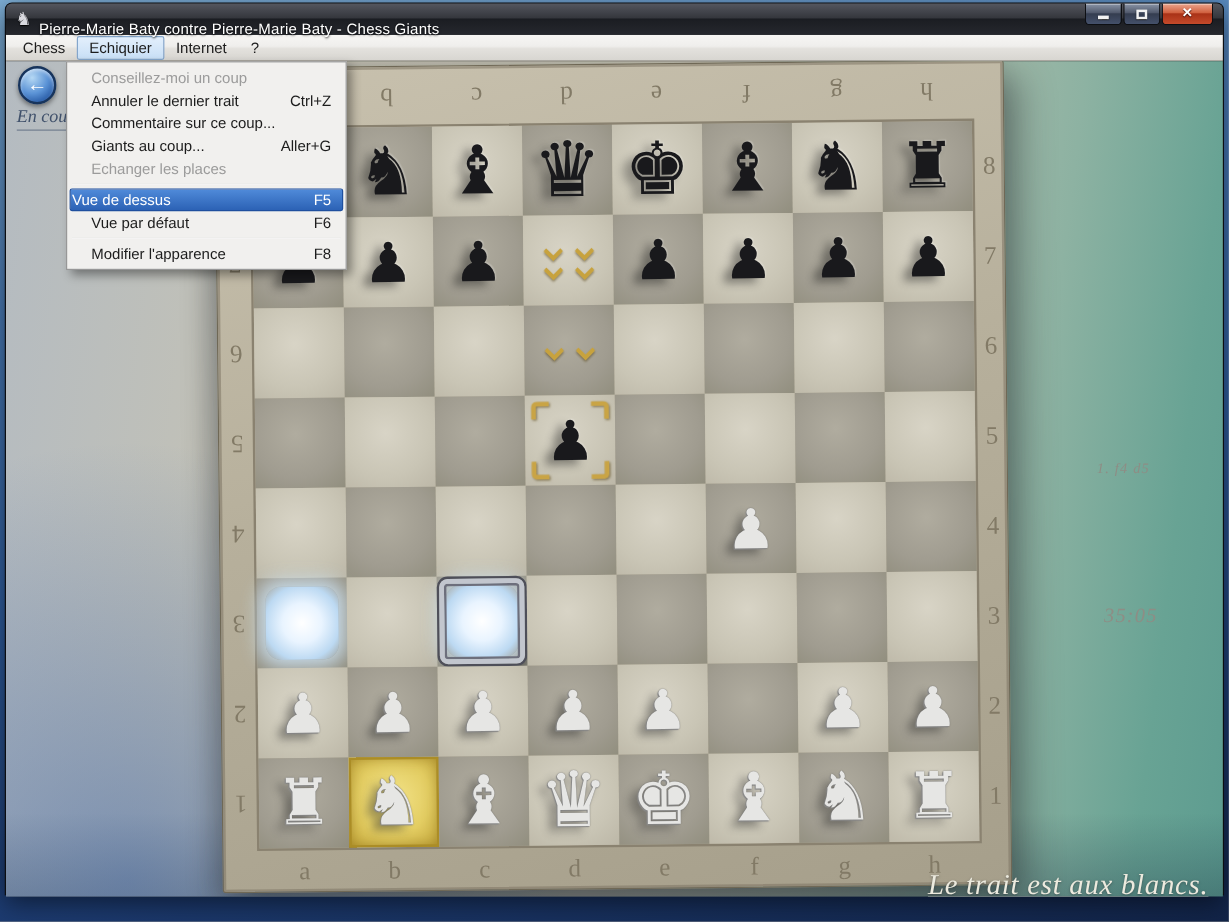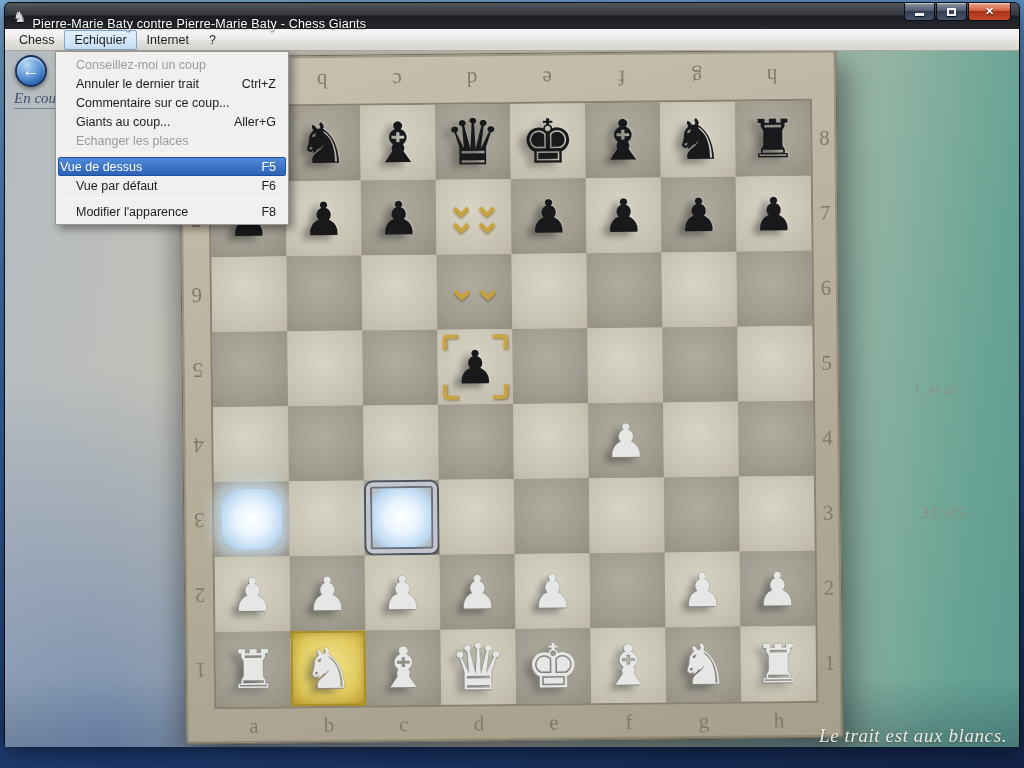--- a/index.html
+++ b/index.html
@@ -68,21 +68,21 @@
     border:2px solid #17345c; color:#fff; display:flex; align-items:center; justify-content:center;
     font-size:17px; font-weight:bold; box-shadow:0 2px 4px rgba(0,0,0,.45), inset 0 2px 3px rgba(255,255,255,.55);
   }
   .progress-label {
     position:absolute; left:9px; top:39px; font-family:"Liberation Serif", serif; font-style:italic;
     font-size:15px; color:#40516b; border-bottom:1px solid rgba(64,81,107,.55); padding-bottom:1px;
   }
   .scene-text { position:absolute; font-family:"Liberation Serif", serif; font-style:italic; }
   .moves-text { left:893px; top:332px; font-size:12px; color:#8e8d85; letter-spacing:1px;margin-left:16px; }
   .clock-text { left:915px; top:452px; font-size:17px; color:#8e8d85; letter-spacing:1px; }
-  .turn-text  { right:12px; top:674px; font-size:19px; color:#eceade; letter-spacing:.6px; text-shadow:0 1px 2px rgba(50,55,60,.6); }
+  .turn-text  { right:12px; top:674px; font-size:24px; color:#eceade; letter-spacing:.6px; text-shadow:0 1px 2px rgba(50,55,60,.6);text-decoration:underline; }
   
   .board-wrap {
     position:absolute; left:177px; top:2px; width:658px; height:688px;
     display:grid; grid-template-columns:30px 600px 28px; grid-template-rows:50px 600px 38px;
     background: linear-gradient(165deg, #c8c1ae 0%, #b7b09c 45%, #a69f8b 100%);
     border:1px solid #6f6856; border-radius:3px;
     box-shadow: inset 0 0 0 2px rgba(125,117,100,.55), 12px 14px 30px rgba(25,30,35,.42), -8px 6px 22px rgba(25,30,35,.28);
     transform: rotate(-0.6deg);
   }
   .lbl { font-family:"Liberation Serif", serif; color:#827a66; font-size:21px; display:flex; }

